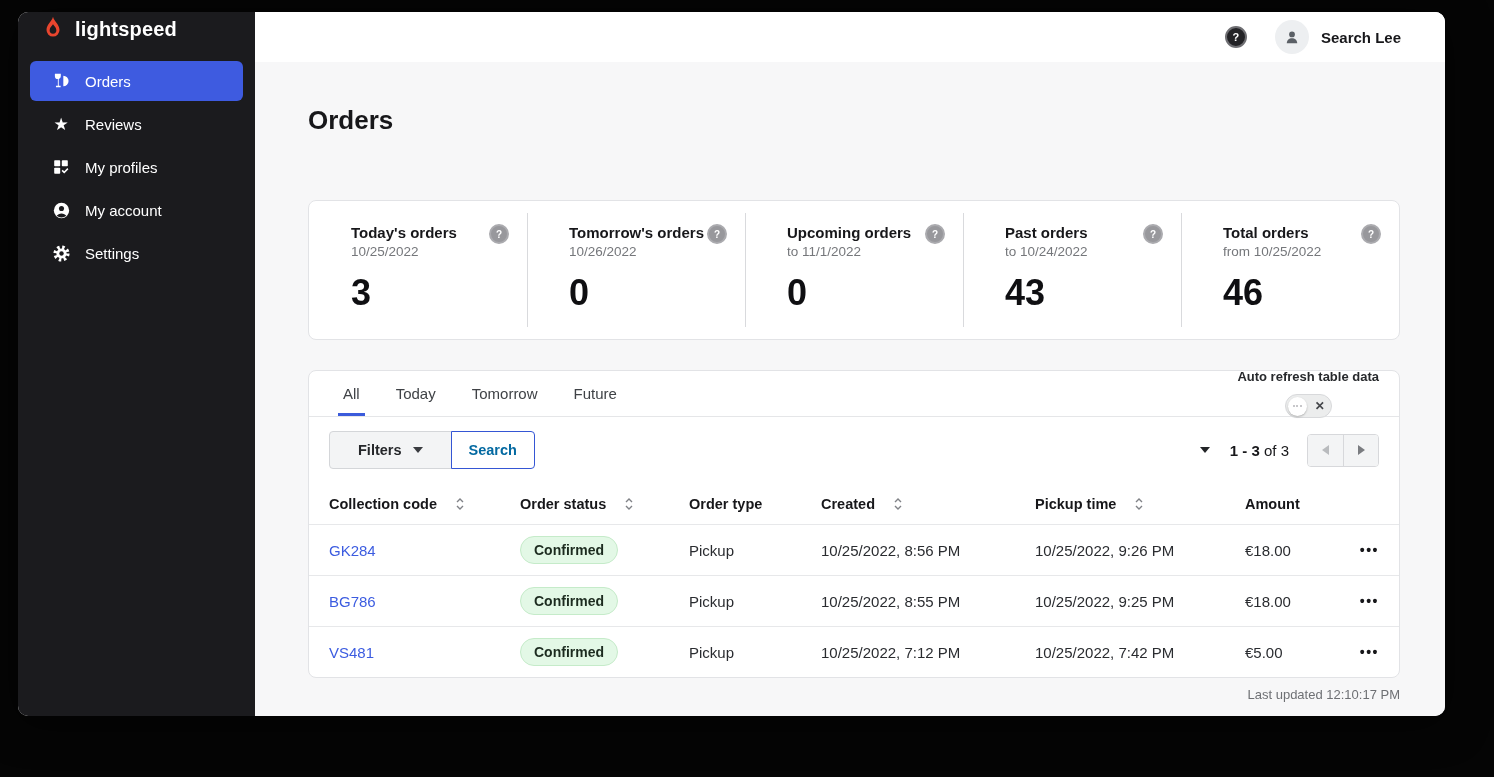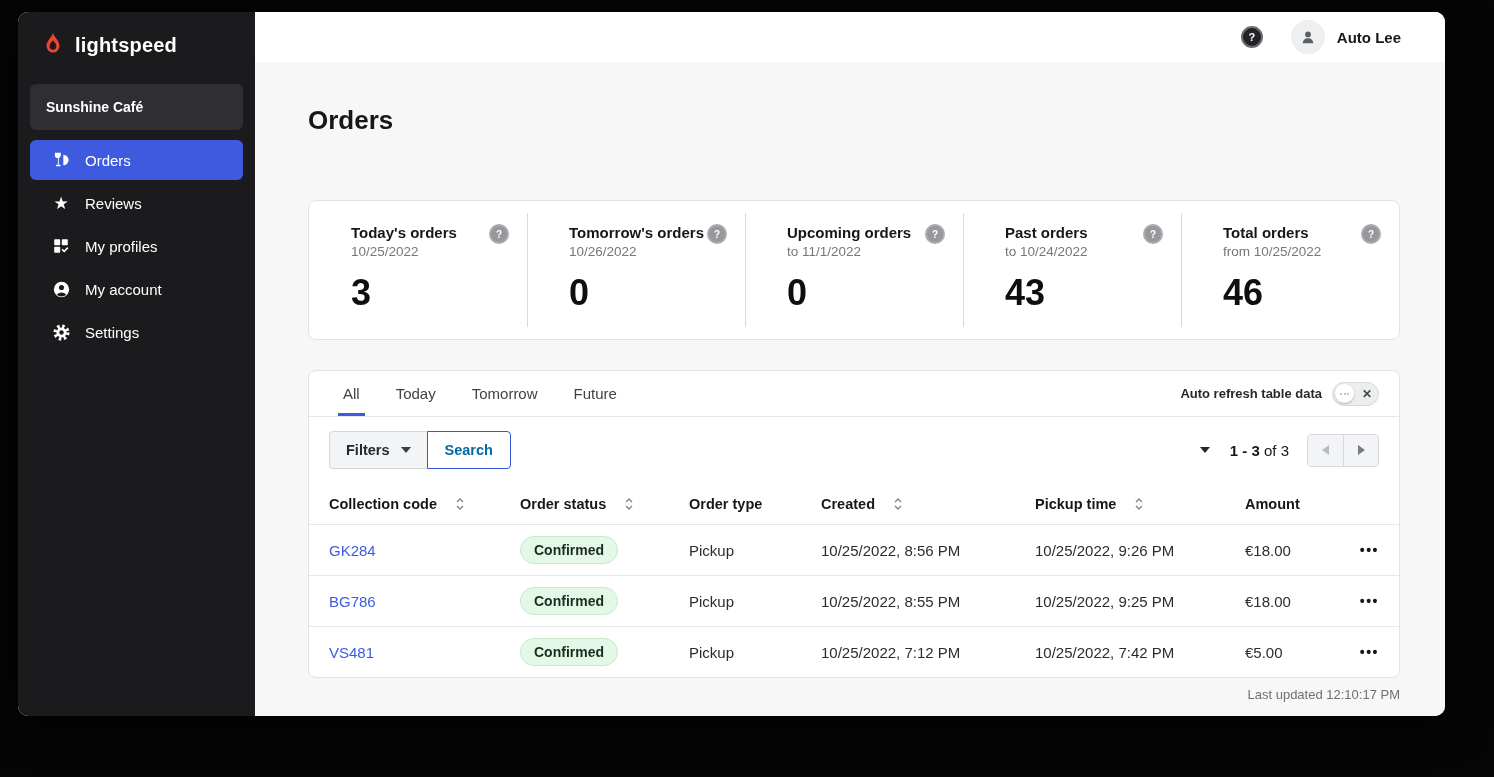--- a/index.html
+++ b/index.html
@@ -2,21 +2,21 @@
 <html><head>
 <meta charset="utf-8">
 <style>
   * { margin:0; padding:0; box-sizing:border-box; }
   html,body { width:1494px; height:777px; background:#050505; font-family:"Liberation Sans", sans-serif; }
   .window { position:absolute; left:18px; top:12px; width:1427px; height:704px; border-radius:10px;
             overflow:hidden; display:flex; background:#f7f7f8; box-shadow:0 6px 40px rgba(0,0,0,.65); }
 
   
   .sidebar { width:237px; flex-shrink:0; background:#1b1b1e; color:#fff; }
-  .logo { display:flex; align-items:center; gap:9px; padding:20px 22px 16px; }
+  .logo { display:flex; align-items:center; gap:9px; padding:4px 22px 16px; }
   .logo-text { font-size:20px; font-weight:600; letter-spacing:.2px; color:#fff; }
   .biz { margin:10px 12px 10px; background:#2f2f33; border-radius:6px; padding:15px 16px; font-weight:700; font-size:14px; }
   .nav-item { display:flex; align-items:center; gap:15px; margin:3px 12px; padding-left:22px; height:40px;
               border-radius:6px; font-size:15px; cursor:pointer; color:#fff; }
   .nav-item.active { background:#3e5be0; }
   .nav-ico { width:18px; height:18px; display:flex; align-items:center; justify-content:center; flex-shrink:0; }
   .star-glyph { font-size:17px; line-height:1; color:#fff; }
 
   
   .main { flex:1; display:flex; flex-direction:column; min-width:0; background:#f7f7f8; }
@@ -40,31 +40,31 @@
                color:#fff; font-size:10px; font-weight:700; display:flex; align-items:center; justify-content:center; cursor:pointer; flex-shrink:0; }
   .stat-sub { font-size:13.5px; color:#75777b; margin-top:0; }
   .stat-value { font-size:36px; font-weight:800; color:#0f0f12; margin-top:13px; }
 
   
   .table-card { margin-top:30px; background:#fff; border:1px solid #e2e3e6; border-radius:8px; overflow:hidden; }
   .tabs-bar { display:flex; align-items:center; border-bottom:1px solid #e5e6e8; padding:0 20px; height:46px; }
   .tab { position:relative; height:100%; display:flex; align-items:center; padding:0 14px; margin-right:8px;
          font-size:15px; color:#3f4246; cursor:pointer; }
   .tab.active::after { content:""; position:absolute; left:9px; right:9px; bottom:0; height:3px; background:#3b5bdb; }
-  .auto-refresh { margin-left:auto; display:flex; align-items:center; gap:10px; }
+  .auto-refresh { margin-left:auto; display:flex; align-items:center; gap:10px;flex-direction:column; }
   .ar-label { font-size:13px; font-weight:700; color:#27292c; }
   .toggle { width:47px; height:24px; border-radius:12px; background:#eceded; border:1px solid #d8d9db;
             display:flex; align-items:center; justify-content:space-between; padding:0 6px 0 2px; cursor:pointer; }
   .knob { width:19px; height:19px; border-radius:50%; background:#fff; box-shadow:0 1px 2px rgba(0,0,0,.25);
           display:flex; align-items:center; justify-content:center; gap:1.5px; }
   .knob i { width:2px; height:2px; border-radius:50%; background:#b4b5b8; }
   .toggle-x { color:#44464a; font-size:12px; font-weight:700; line-height:1; }
 
   .filter-row { display:flex; align-items:center; padding:14px 20px 14px; }
-  .filters-btn { height:38px; display:flex; align-items:center; gap:11px; padding:0 16px; background:#f3f4f5;
+  .filters-btn { height:38px; display:flex; align-items:center; gap:11px; padding:0 28px; background:#f3f4f5;
                  border:1px solid #d4d6d9; border-radius:4px 0 0 4px; font-size:14.5px; font-weight:600; color:#25272a; cursor:pointer; }
   .caret-down { width:0; height:0; border-left:5px solid transparent; border-right:5px solid transparent; border-top:6px solid #3a3c40; }
   .search-wrap { position:relative; }
   .search-wrap svg { position:absolute; left:12px; top:10px; }
   .search-input { width:533px; height:38px; border:1px solid #d4d6d9; border-left:none; padding:0 12px 0 40px;
                   font-size:15px; color:#25272a; background:#fff; outline:none; font-family:"Liberation Sans", sans-serif; }
   .search-input::placeholder { color:#8f9296; }
   .search-btn { height:38px; padding:0 17px; background:#fff; border:1px solid #3556d4; border-radius:0 4px 4px 0;
                 color:#0369a1; font-weight:700; font-size:14.5px; cursor:pointer; margin-left:-1px; font-family:"Liberation Sans", sans-serif; }
   .page-ctrl { margin-left:auto; display:flex; align-items:center; }
@@ -98,21 +98,20 @@
 
   <aside class="sidebar">
     <div class="logo">
       <svg width="26" height="26" viewBox="0 0 24 24">
         <path fill="#e8452e" fill-rule="evenodd" d="M12 .6 C11 5 6 7.4 6 13 a6 6 0 0 0 12 0 C18 7.4 13 5 12 .6 Z
              M12 7.6 c1.3 1.8 3.1 3.3 3.1 5.6 a3.1 3.1 0 0 1 -6.2 0 C8.9 10.9 10.7 9.4 12 7.6 Z"></path>
       </svg>
       <span class="logo-text">lightspeed</span>
     </div>
 
-    <div class="biz">Sunshine Café</div>
 
     <div class="nav-item active">
       <span class="nav-ico">
         <svg width="18" height="18" viewBox="0 0 20 20" fill="#fff">
           <path d="M3.2 2 h6.6 v2.6 a3.3 3.3 0 0 1 -2.3 3.15 V15.2 h2.1 v1.8 H4.4 v-1.8 h2.1 V7.75 A3.3 3.3 0 0 1 3.2 4.6 Z"></path>
           <path d="M12.6 4.2 a5.8 5.8 0 0 1 0 11.6 Z"></path>
         </svg>
       </span>
       <span>Orders</span>
     </div>
@@ -163,21 +162,21 @@
 
     <header class="topbar">
       <span class="help-dark">?</span>
       <div class="user">
         <span class="avatar">
           <svg width="18" height="18" viewBox="0 0 20 20">
             <circle cx="10" cy="7.2" r="3.2" fill="#5b6066"></circle>
             <path d="M4.2 17 c0-3.6 2.6-5.6 5.8-5.6 s5.8 2 5.8 5.6 Z" fill="#5b6066"></path>
           </svg>
         </span>
-        <span>Auto Lee</span>
+        <span>Search Lee</span>
       </div>
     </header>
 
     <div class="content">
       <h1 class="page-title">Orders</h1>
 
       <section class="stats-card">
         <div class="stat">
           <div class="stat-head">
             <span class="stat-label">Today's orders</span>

